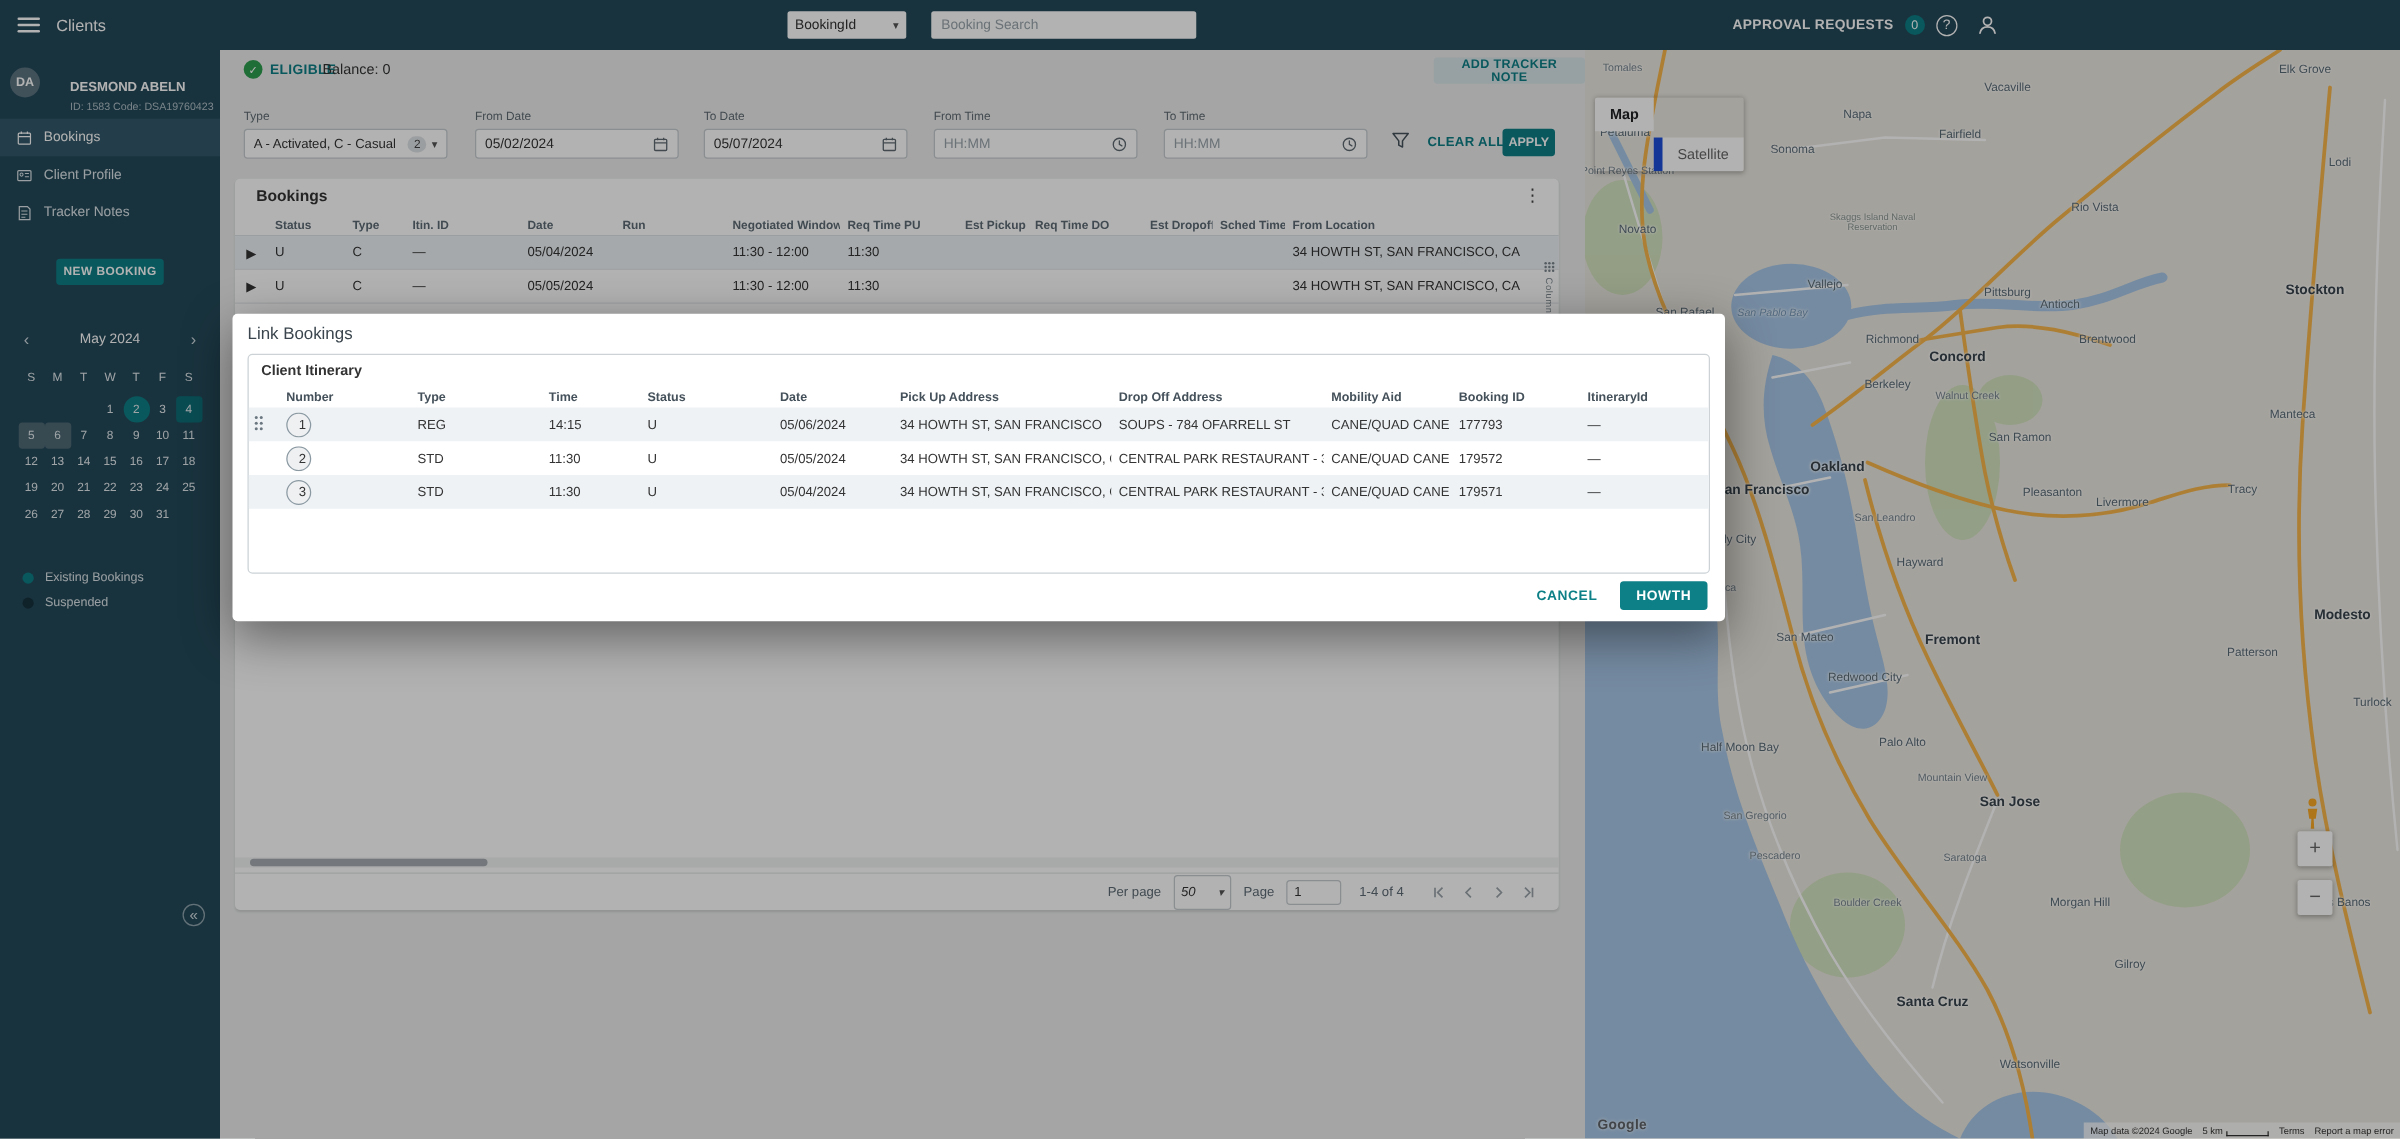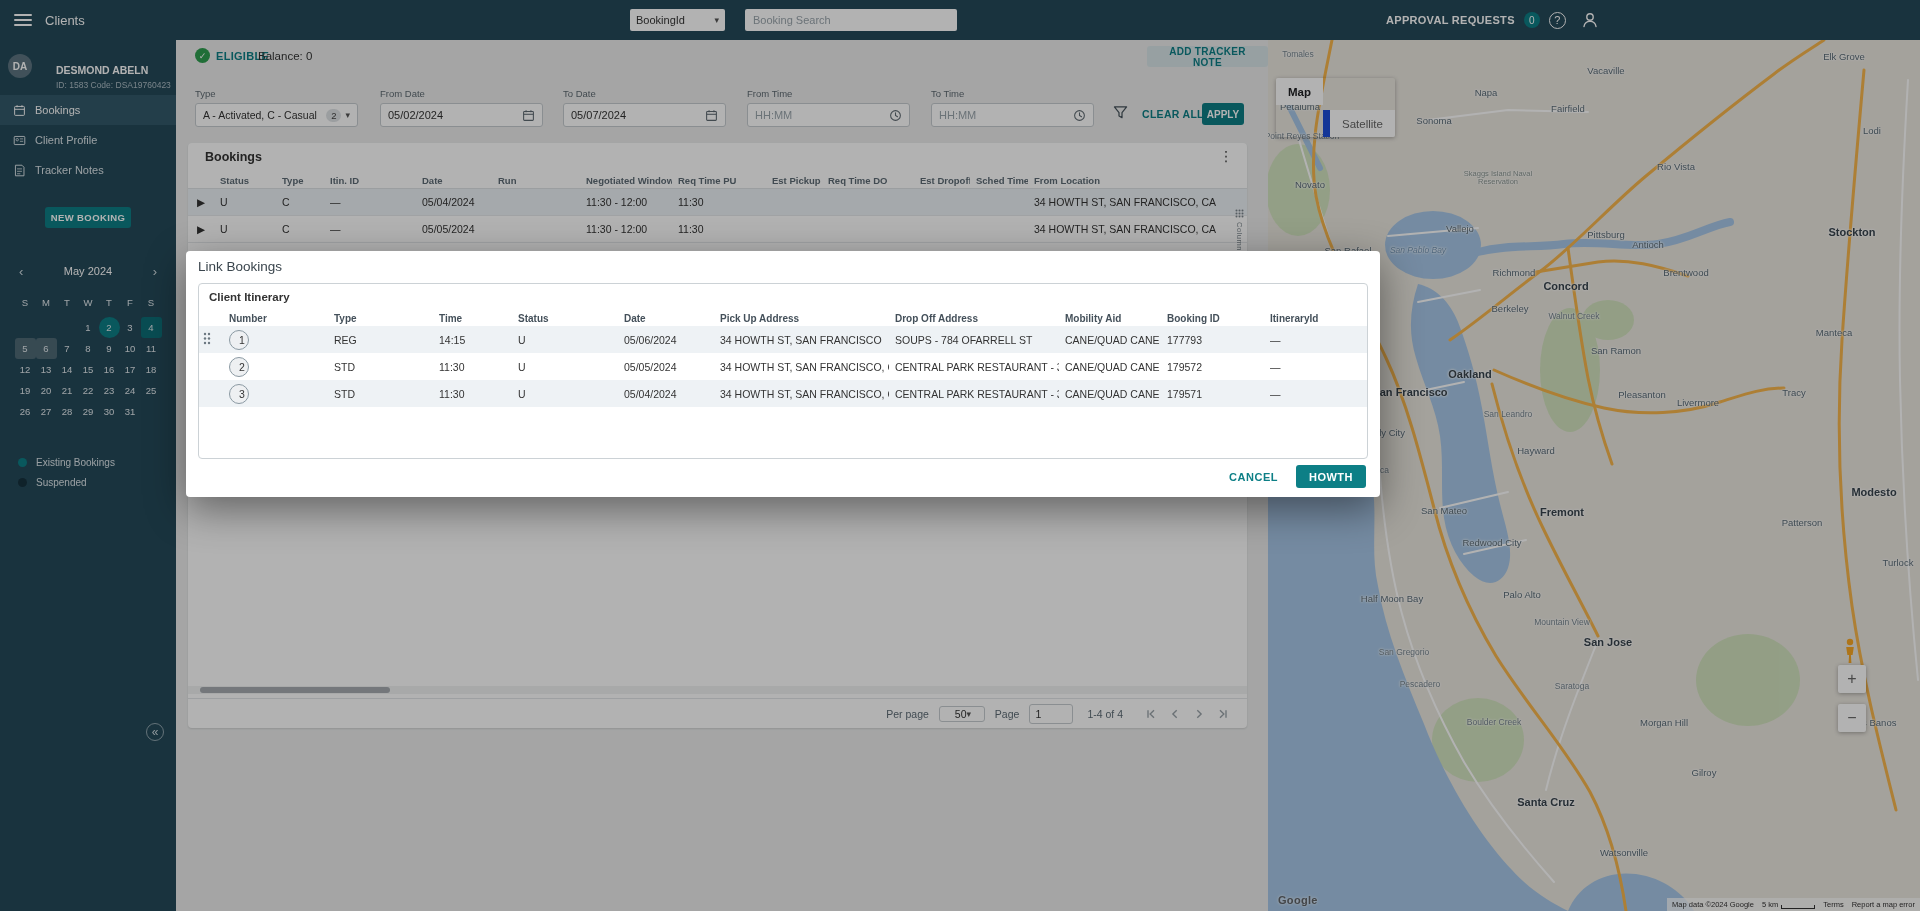--- a/index.html
+++ b/index.html
@@ -83,21 +83,21 @@
   .bk-row span{padding-left:6px;font-size:10.5px;color:#333;white-space:nowrap;overflow:hidden;}
   .bk-row.hdr{height:17px;border-bottom:1px solid #dfe3e6;}
   .bk-row.hdr span{font-size:9.5px;font-weight:bold;color:#5d6b75;}
   .bk-body > div:nth-of-type(odd){background:#edf2f6;}
   .arrow-cell{color:#55626b;font-size:8px;padding-left:9px !important;cursor:pointer;}
   .columns-tab{position:absolute;right:1px;top:66px;width:14px;display:flex;flex-direction:column;align-items:center;gap:4px;color:#7b868d;cursor:pointer;}
   .columns-tab .vtext{writing-mode:vertical-rl;font-size:7.5px;letter-spacing:.5px;}
   .hscroll{position:absolute;left:0;top:543px;width:100%;height:8px;background:#f1f2f3;}
   .hscroll .thumb{position:absolute;left:12px;top:1px;width:190px;height:6px;background:#a6abb0;border-radius:3px;cursor:pointer;}
   .panel-footer{position:absolute;left:0;bottom:0;width:100%;height:30px;border-top:1px solid #e3e6e8;display:flex;align-items:center;justify-content:flex-end;gap:10px;padding-right:14px;font-size:10.5px;color:#5d6b75;}
-  .pp-select{width:46px;height:16px;border:1px solid #c6ccd0;border-radius:3px;display:flex;align-items:center;justify-content:space-between;padding:0 15px;background:#fff;color:#333;cursor:pointer;}
+  .pp-select{width:46px;height:28px;border:1px solid #c6ccd0;border-radius:3px;display:flex;align-items:center;justify-content:space-between;padding:0 5px;background:#fff;color:#333;cursor:pointer;font-style:italic;}
   .page-input{width:44px;height:20px;border:1px solid #c6ccd0;border-radius:3px;font-size:10.5px;padding:0 5px;color:#333;}
   .range-lbl{margin-left:4px;}
   .pager{display:flex;gap:4px;margin-left:8px;}
   .pg{width:20px;height:20px;display:flex;align-items:center;justify-content:center;color:#9aa3a9;background:none;border:none;cursor:pointer;}
 
   
   .map-panel{position:absolute;left:1268px;top:40px;width:652px;height:871px;overflow:hidden;background:#ebe8e0;}
   .map-header{position:absolute;left:0;top:0;width:300px;height:27px;background:#f6f7f7;display:flex;align-items:center;z-index:22;box-shadow:0 1px 2px rgba(0,0,0,.18);}
   .traffic-label{font-size:11px;color:#444;margin-left:10px;}
   .map-header .icons{margin-left:auto;display:flex;gap:14px;margin-right:10px;color:#5d6b75;align-items:center;}

